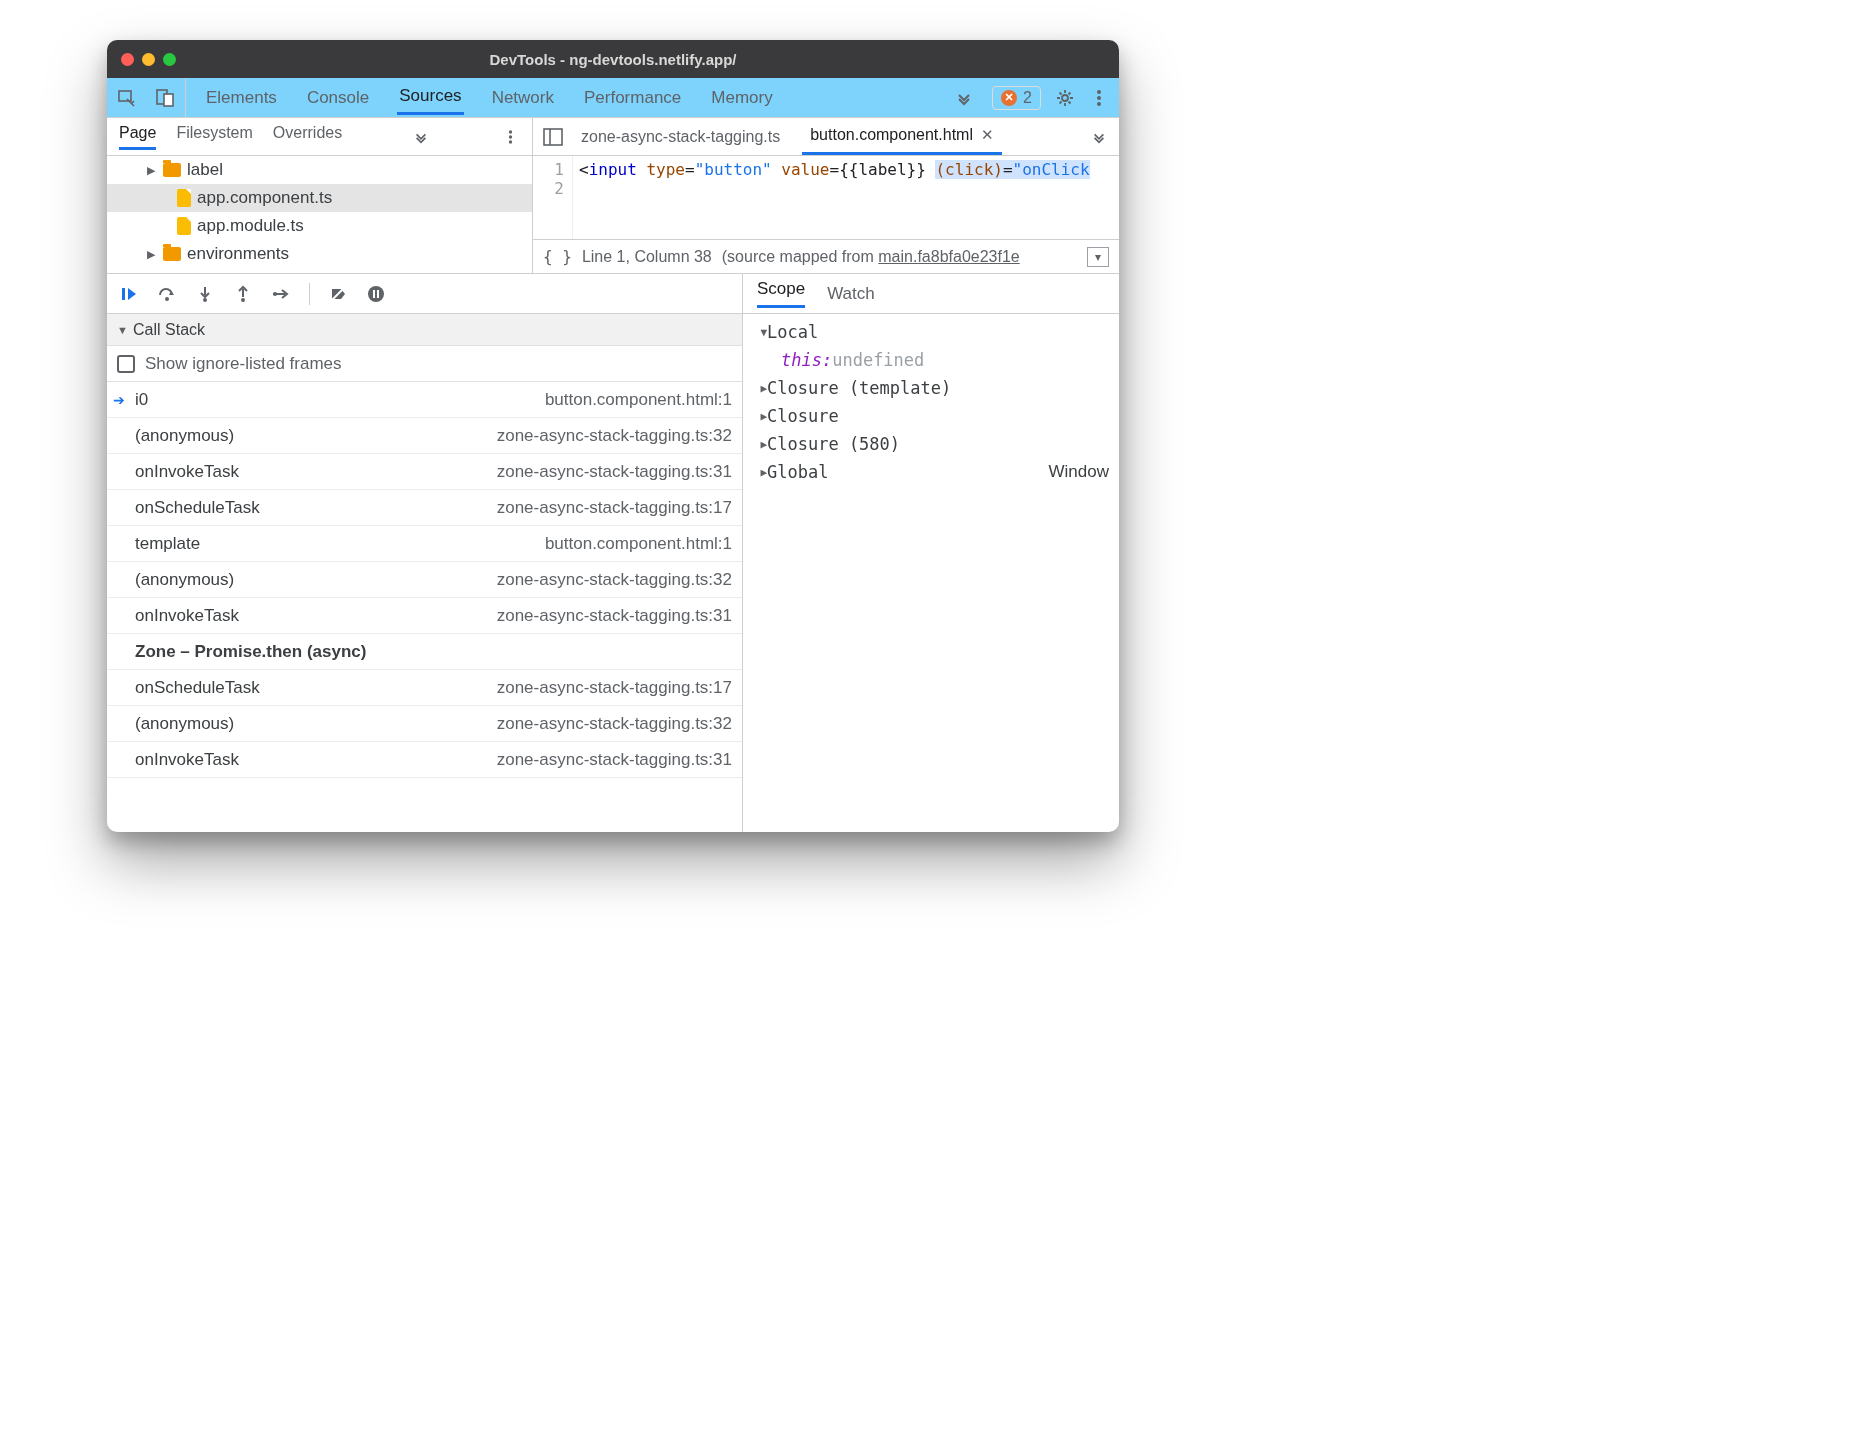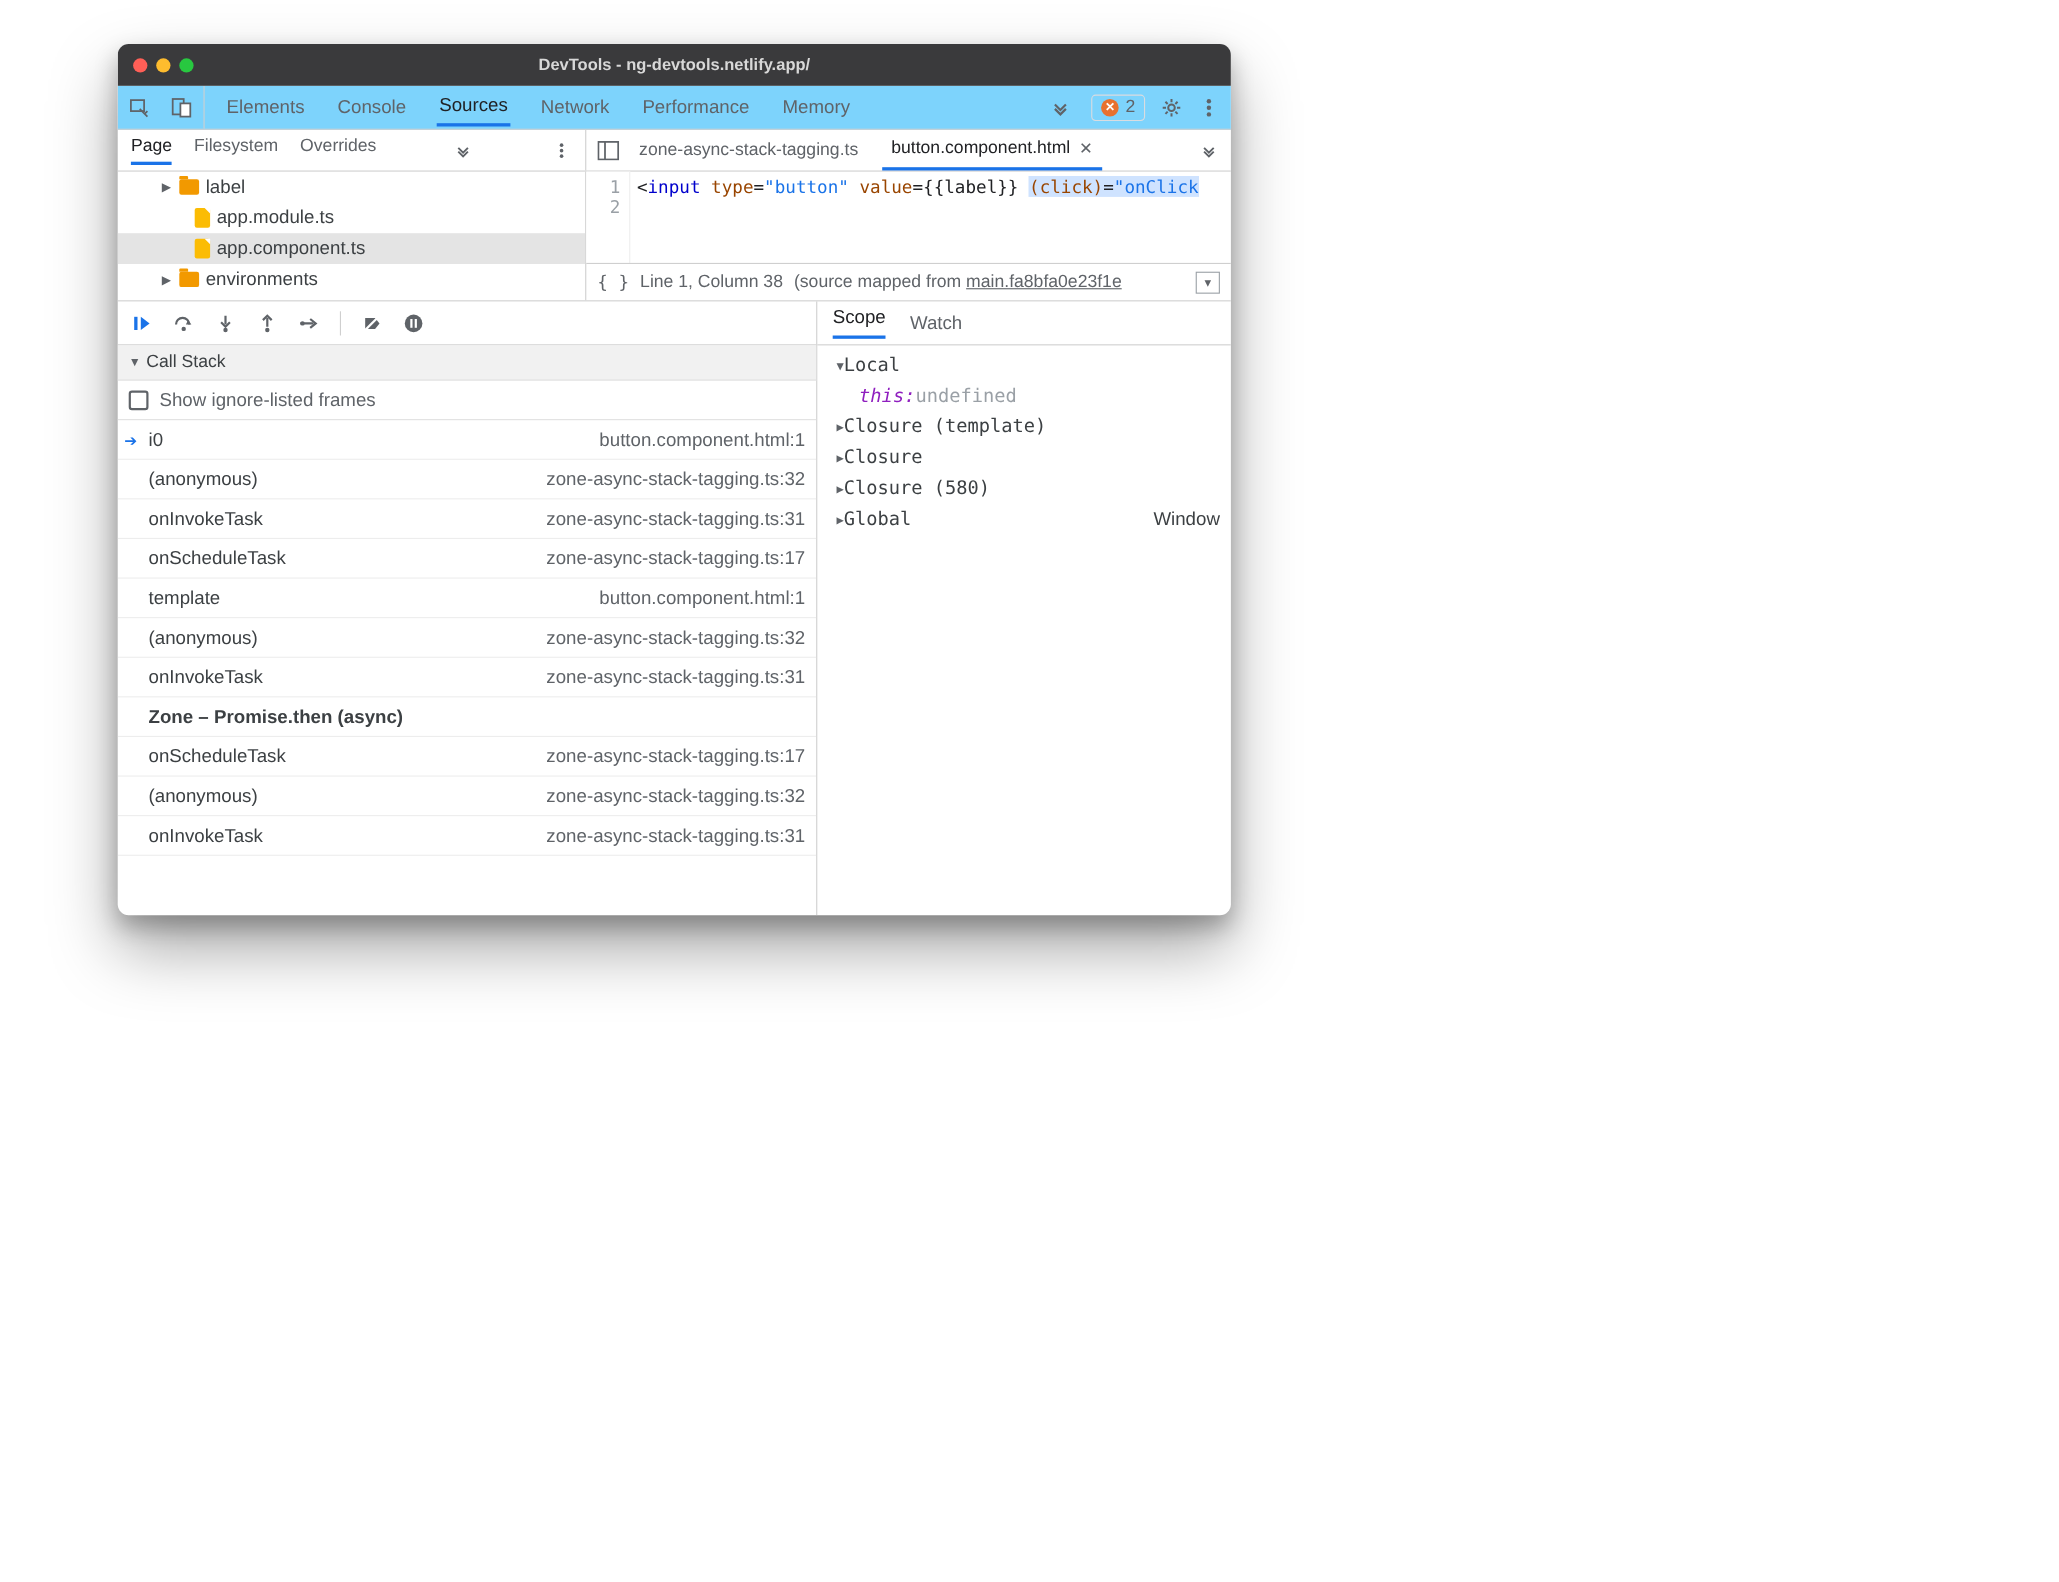--- a/index.html
+++ b/index.html
@@ -232,27 +232,27 @@
     </div>
   </div>
 
   <div class="content1">
     <div class="filetree" id="filetree">
         <div class="ft-row indent1">
           <span class="caret">▶</span>
           <span class="folder"></span>
           <span>label</span>
         </div>
+        <div class="ft-row sel indent2">
+          <span class="fileicon"></span>
+          <span>app.component.ts</span>
+        </div>
         <div class="ft-row indent2">
           <span class="fileicon"></span>
           <span>app.module.ts</span>
-        </div>
-        <div class="ft-row sel indent2">
-          <span class="fileicon"></span>
-          <span>app.component.ts</span>
         </div>
         <div class="ft-row indent1">
           <span class="caret">▶</span>
           <span class="folder"></span>
           <span>environments</span>
         </div>
       </div>
     <div class="code-pane">
       <div class="code-body">
         <div class="gutter">

